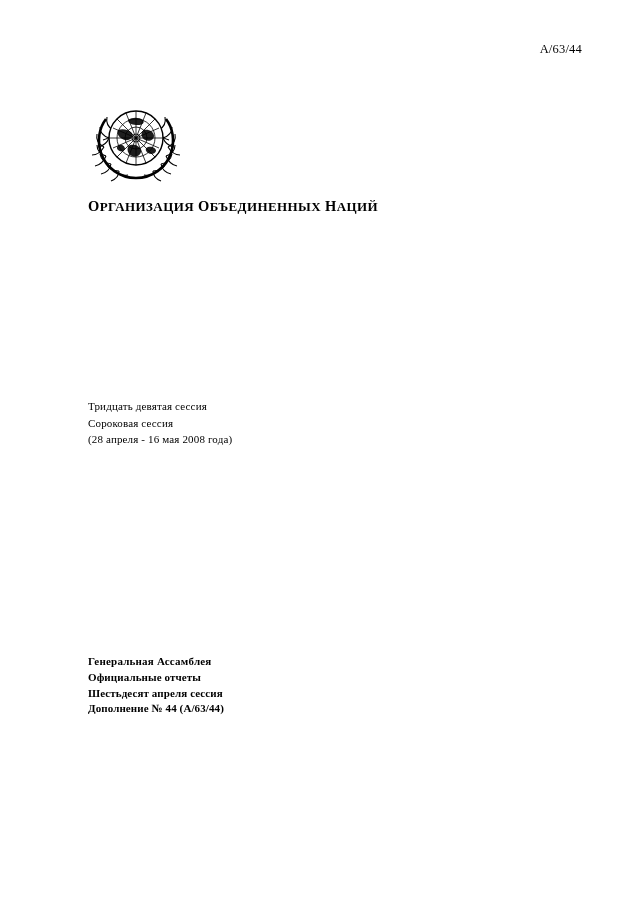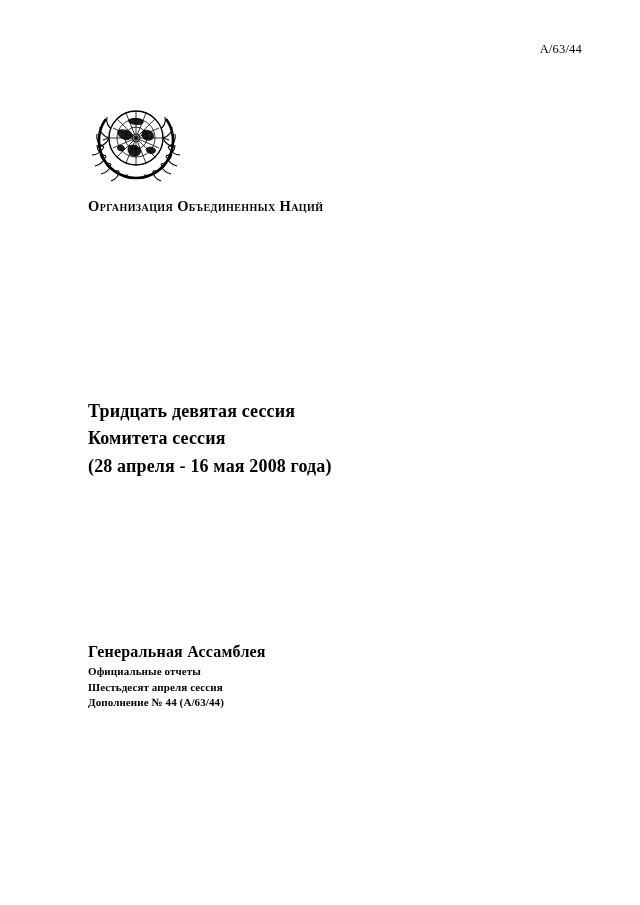--- a/index.html
+++ b/index.html
@@ -44,21 +44,21 @@
     position: absolute;
     top: 198px;
     left: 88px;
     font-size: 14.5px;
     font-weight: bold;
     letter-spacing: 0.4px;
     font-family: "Liberation Serif", serif;
     white-space: nowrap;
   }
   .org-name .sc {
-    font-size: 10px;
+    font-size: 13px;
   }
 
   .title-block {
     position: absolute;
     top: 305px;
     left: 88px;
     width: 470px;
   }
   .title-line {
     font-size: 24px;
@@ -67,37 +67,38 @@
     letter-spacing: 0.1px;
   }
 
   .sessions {
     position: absolute;
     top: 398px;
     left: 88px;
     width: 470px;
   }
   .sessions .line {
-    font-size: 18px;
-    font-weight: bold;
+    font-size: 11px;
+    font-weight: normal;
     line-height: 1.52;
     letter-spacing: 0.15px;
   }
 
   .ga-block {
     position: absolute;
     top: 643px;
     left: 88px;
     width: 470px;
   }
   .ga-title {
-    font-size: 16px;
+    font-size: 11px;
     font-weight: bold;
     letter-spacing: 0.2px;
     margin-bottom: 3px;
+    margin-top: 12px;
   }
   .ga-sub {
     font-size: 11px;
     font-weight: bold;
     line-height: 1.42;
     letter-spacing: 0.1px;
   }
 
   svg { display: block; }
 </style>
@@ -175,21 +176,21 @@
     </svg>
   </div>
 
   <div class="org-name">
     <span>О<span class="sc">РГАНИЗАЦИЯ</span> О<span class="sc">БЪЕДИНЕННЫХ</span> Н<span class="sc">АЦИЙ</span></span>
   </div>
 
 
   <div class="sessions">
     <div class="line">Тридцать девятая сессия</div>
-    <div class="line">Комитета сессия</div>
+    <div class="line">Сороковая сессия</div>
     <div class="line">(28 апреля - 16 мая 2008 года)</div>
   </div>
 
   <div class="ga-block">
     <div class="ga-title">Генеральная Ассамблея</div>
     <div class="ga-sub">Официальные отчеты</div>
     <div class="ga-sub">Шестьдесят апреля сессия</div>
     <div class="ga-sub">Дополнение № 44 (A/63/44)</div>
   </div>
 

